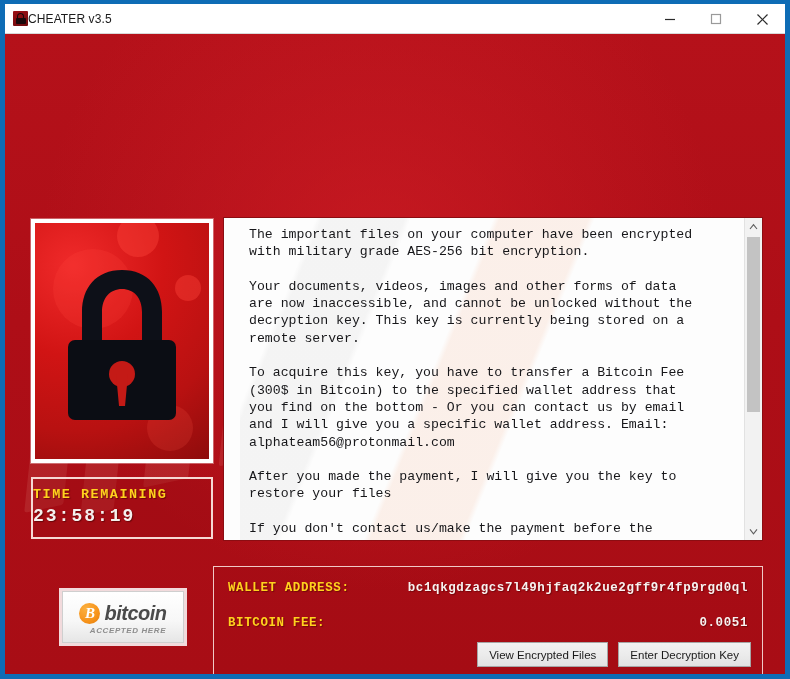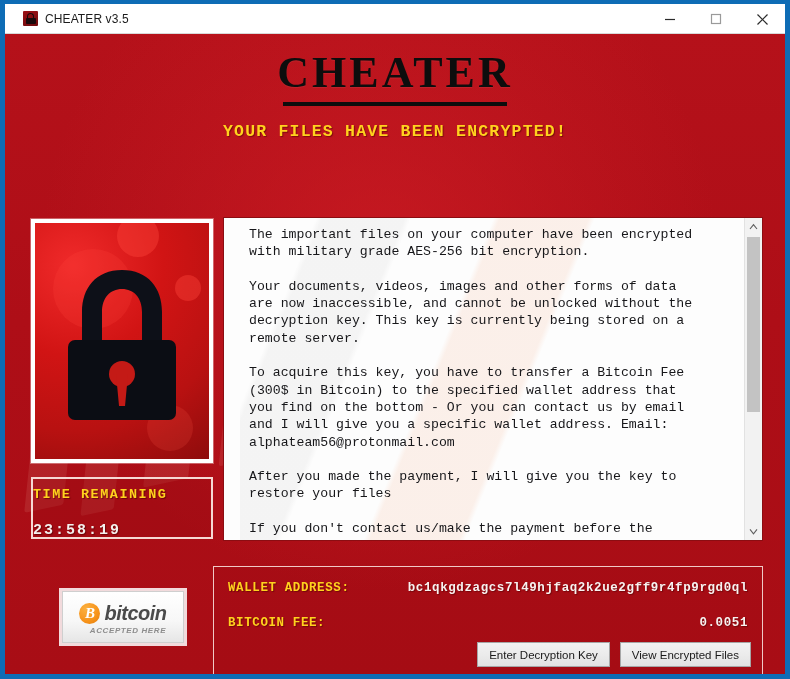--- a/index.html
+++ b/index.html
@@ -39,22 +39,21 @@
     height: 30px;
     background: #ffffff;
     display: flex;
     align-items: center;
     box-sizing: border-box;
     border-bottom: 1px solid #d9d9d9;
   }
   #titlebar-left {
     display: flex;
     align-items: center;
-    padding-left: 18px;
-    gap: 7px;
+    padding-left: 8px;
   }
   .app-icon {
     position: relative;
     width: 15px;
     height: 15px;
     background: linear-gradient(160deg,#9d1015 0%,#6e0b0e 100%);
     border-radius: 1px;
     flex: none;
   }
   .app-icon .shackle {
@@ -209,24 +208,24 @@
   #timer-label {
     margin-top: 8px;
     font-family: "Liberation Mono", monospace;
     font-weight: bold;
     font-size: 13.5px;
     letter-spacing: 1.5px;
     color: #ffd21e;
     text-shadow: 1px 1px 1px rgba(70,0,0,.6);
   }
   #timer-value {
-    margin-top: 20px;
+    margin-top: 4px;
     font-family: "Liberation Mono", monospace;
     font-weight: bold;
-    font-size: 15px;
+    font-size: 18px;
     letter-spacing: 2px;
     color: #f4f0ee;
     text-shadow: 1px 1px 1px rgba(70,0,0,.6);
   }
 
   
   #msg-panel {
     position: absolute;
     left: 218px;
     top: 28px;
@@ -443,25 +442,20 @@
         <div class="wm-bar" style="left:70px;  top:10px;  width:34px; height:185px;"></div>
         <div class="wm-bar" style="left:130px; top:40px;  width:46px; height:140px;"></div>
         <div class="wm-bar" style="left:205px; top:55px;  width:38px; height:120px;"></div>
         <div class="wm-bar" style="left:270px; top:20px;  width:44px; height:165px;"></div>
         <div class="wm-bar" style="left:345px; top:45px;  width:36px; height:132px;"></div>
         <div class="wm-bar" style="left:410px; top:25px;  width:48px; height:158px;"></div>
         <div class="wm-bar" style="left:490px; top:50px;  width:40px; height:128px;"></div>
         <div class="wm-bar" style="left:560px; top:35px;  width:42px; height:145px;"></div>
       </div>
 
-      <div id="header">
-        <div id="brand-title">CHEATER</div>
-        <div id="brand-rule"></div>
-        <div id="subtitle">YOUR FILES HAVE BEEN ENCRYPTED!</div>
-      </div>
 
       <div id="midrow">
 
         <div id="lock-card">
           <div id="lock-inner">
             <div class="blob" style="left:82px;  top:-8px;  width:42px; height:42px;"></div>
             <div class="blob" style="left:140px; top:52px;  width:26px; height:26px;"></div>
             <div class="blob" style="left:18px;  top:26px;  width:80px; height:80px; background:rgba(255,70,60,.22);"></div>
             <div class="blob" style="left:112px; top:182px; width:46px; height:46px; background:rgba(255,90,70,.18);"></div>
             <svg id="lock-glyph" width="128" height="170" viewBox="0 0 128 170">
@@ -527,21 +521,21 @@
           <div class="wrow" id="wallet-address-row">
             <span class="wlabel">WALLET ADDRESS:</span>
             <span class="wvalue">bc1qkgdzagcs7l49hjfaq2k2ue2gff9r4fp9rgd0ql</span>
           </div>
           <div class="wrow" id="bitcoin-fee-row">
             <span class="wlabel">BITCOIN FEE:</span>
             <span class="wvalue">0.0051</span>
           </div>
 
           <div id="btn-row">
+            <div class="ui-button">View Encrypted Files</div>
             <div class="ui-button">Enter Decryption Key</div>
-            <div class="ui-button">View Encrypted Files</div>
           </div>
         </div>
       </div>
 
     </div>
   </div>
 </div>
 
 </body></html>

